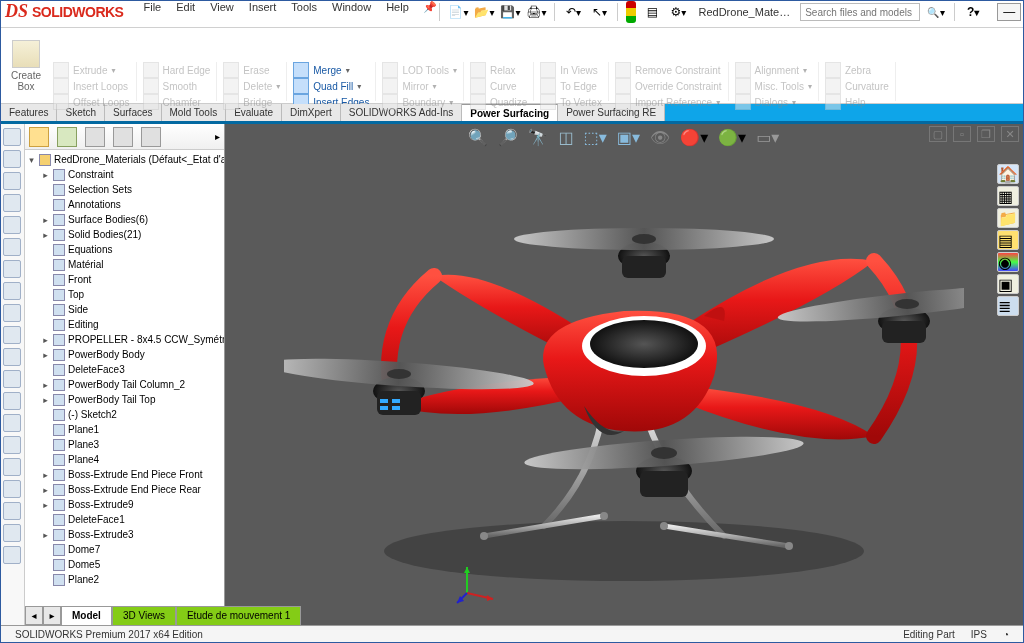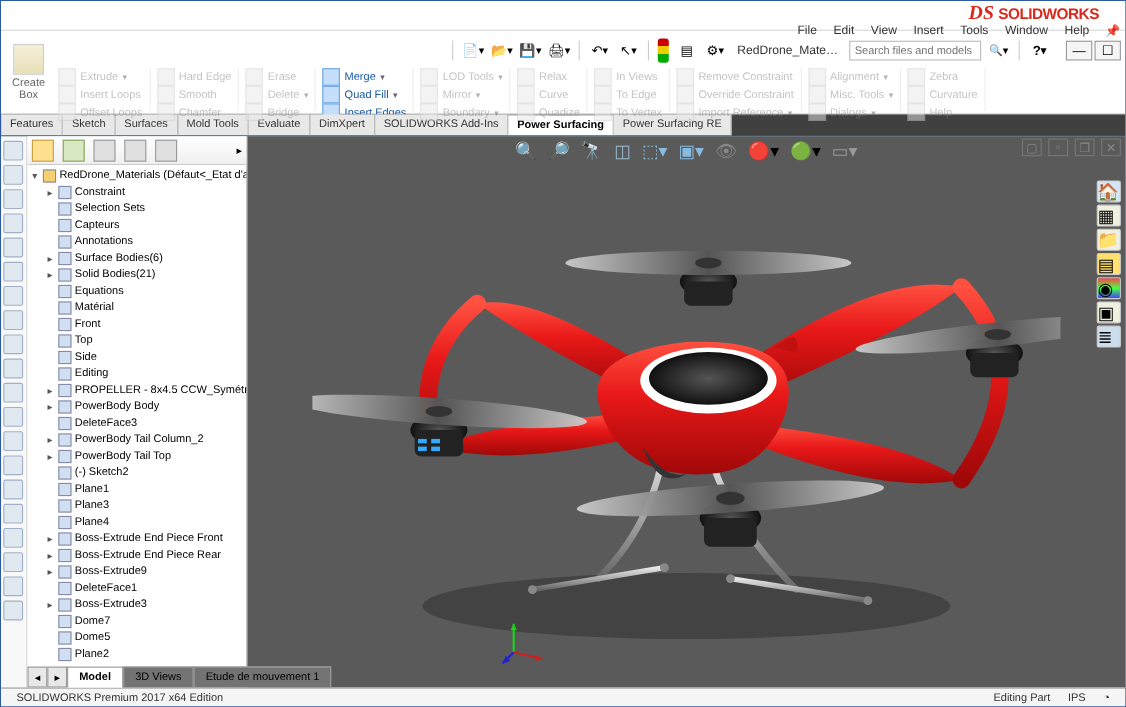--- a/index.html
+++ b/index.html
@@ -1,19 +1,19 @@
 <!DOCTYPE html>
 <html><head>
 <meta charset="utf-8">
 <style>
 * { margin: 0; padding: 0; box-sizing: border-box; font-family: "Segoe UI", Arial, sans-serif; }
 body { width: 1024px; height: 643px; background: #fff; border: 1px solid #2d5aa0; overflow: hidden; position: relative; }
 
 
-.titlebar { height: 27px; background: #fff; display: flex; align-items: flex-end; padding: 0 4px; border-bottom: 1px solid #d0d0d0; flex-direction: column; }
+.titlebar { height: 27px; background: #fff; display: flex; align-items: flex-start; padding: 0 4px; border-bottom: 1px solid #d0d0d0; }
 .logo { display: flex; align-items: center; gap: 4px; margin-right: 20px; }
 .logo-ds { color: #da291c; font-size: 18px; font-style: italic; font-weight: bold; font-family: Georgia, serif; }
 .logo-text { color: #da291c; font-weight: bold; font-size: 14px; letter-spacing: -0.5px; }
 .menubar { display: flex; gap: 15px; font-size: 11px; color: #333; }
 .menubar span { cursor: pointer; }
 .title-tools { margin-left: auto; display: flex; align-items: center; gap: 6px; }
 .tool-btn { width: 20px; height: 20px; display: inline-flex; align-items: center; justify-content: center; font-size: 12px; }
 .tool-sep { width: 1px; height: 18px; background: #ccc; margin: 0 2px; }
 .doc-name { font-size: 11px; color: #333; margin: 0 4px; }
 .search-box { width: 120px; height: 18px; border: 1px solid #bbb; font-size: 10px; padding: 0 4px; color: #888; }
@@ -24,21 +24,21 @@
 .ribbon { height: 76px; background: #fff; border-bottom: 1px solid #ccc; display: flex; padding: 2px 4px; }
 .ribbon-group { display: flex; flex-direction: column; gap: 0; padding: 0 6px; border-right: 1px solid #eee; margin-top: 32px; }
 .ribbon-big { display: flex; flex-direction: column; align-items: center; justify-content: center; width: 42px; padding: 4px 2px; font-size: 10px; color: #666; }
 .ribbon-big .ico { width: 28px; height: 28px; background: #f0f0f0; border: 1px solid #ccc; margin-bottom: 2px; }
 .ribbon-row { display: flex; align-items: center; height: 24px; gap: 4px; font-size: 10px; color: #888; }
 .ribbon-row.disabled { opacity: 0.5; }
 .ribbon-row .ico { width: 16px; height: 16px; background: #e8e8e8; border: 1px solid #ccc; }
 .ribbon-row .arrow { font-size: 8px; color: #666; }
 
 
-.tabrow { height: 20px; background: #404040; border-bottom: 1px solid #0369a1; display: flex; font-size: 10px; }
+.tabrow { height: 20px; background: #0ea5e9; border-bottom: 3px solid #0369a1; display: flex; font-size: 10px; }
 .tabrow .tab { padding: 3px 8px; border-right: 1px solid #bbb; background: #e8e8e8; color: #333; cursor: pointer; }
 .tabrow .tab.active { background: #fff; border-top: 1px solid #999; font-weight: bold; color: #000; }
 
 
 .main { display: flex; height: 503px; position: relative; }
 
 
 .left-strip { width: 24px; background: #f8f8f8; border-right: 1px solid #ccc; display: flex; flex-direction: column; gap: 4px; padding: 4px 2px; }
 .left-strip .strip-ico { width: 18px; height: 18px; background: #e0e8f0; border: 1px solid #a0b0c8; border-radius: 2px; }
 
@@ -65,21 +65,21 @@
 
 
 .drone-stage { position: absolute; left: 50%; top: 52%; transform: translate(-50%,-50%); width: 680px; height: 420px; }
 
 
 .triad { position: absolute; bottom: 22px; left: 230px; font-size: 9px; z-index: 20; }
 .triad svg { overflow: visible; }
 
 
 .bottom-tabs { position: absolute; bottom: 17px; left: 24px; height: 19px; display: flex; font-size: 10px; background: #e8e8e8; z-index: 15; }
-.bottom-tabs .btab { padding: 3px 10px; border: 1px solid #999; border-bottom: none; background: #737373; cursor: pointer; }
+.bottom-tabs .btab { padding: 3px 10px; border: 1px solid #999; border-bottom: none; background: #84cc16; cursor: pointer; }
 .bottom-tabs .btab.active { background: #fff; font-weight: bold; }
 .bottom-tabs .nav { width: 18px; text-align: center; border: 1px solid #999; background: #e8e8e8; padding: 3px 0; }
 
 
 .status { position: absolute; bottom: 0; left: 0; right: 0; height: 17px; background: #f5f5f5; border-top: 1px solid #999; display: flex; align-items: center; font-size: 10px; padding: 0 6px; color: #333; }
 .status .spacer { flex: 1; }
 .status span { margin: 0 8px; }
 .ico-traffic { width: 10px; height: 22px; background: linear-gradient(#c00 33%, #ec0 33% 66%, #0a0 66%); border-radius: 3px; }
 svg { display: block; }
 </style>
@@ -341,25 +341,20 @@
         </div>
         <div class="tree-item ind1">
           <span class="exp">▸</span>
           <span class="ti-ico"></span>
           <span>Constraint</span>
         </div>
         <div class="tree-item ind1">
           <span class="exp"></span>
           <span class="ti-ico"></span>
           <span>Selection Sets</span>
-        </div>
-        <div class="tree-item ind1">
-          <span class="exp"></span>
-          <span class="ti-ico"></span>
-          <span>Capteurs</span>
         </div>
         <div class="tree-item ind1">
           <span class="exp"></span>
           <span class="ti-ico"></span>
           <span>Annotations</span>
         </div>
         <div class="tree-item ind1">
           <span class="exp">▸</span>
           <span class="ti-ico"></span>
           <span>Surface Bodies(6)</span>

